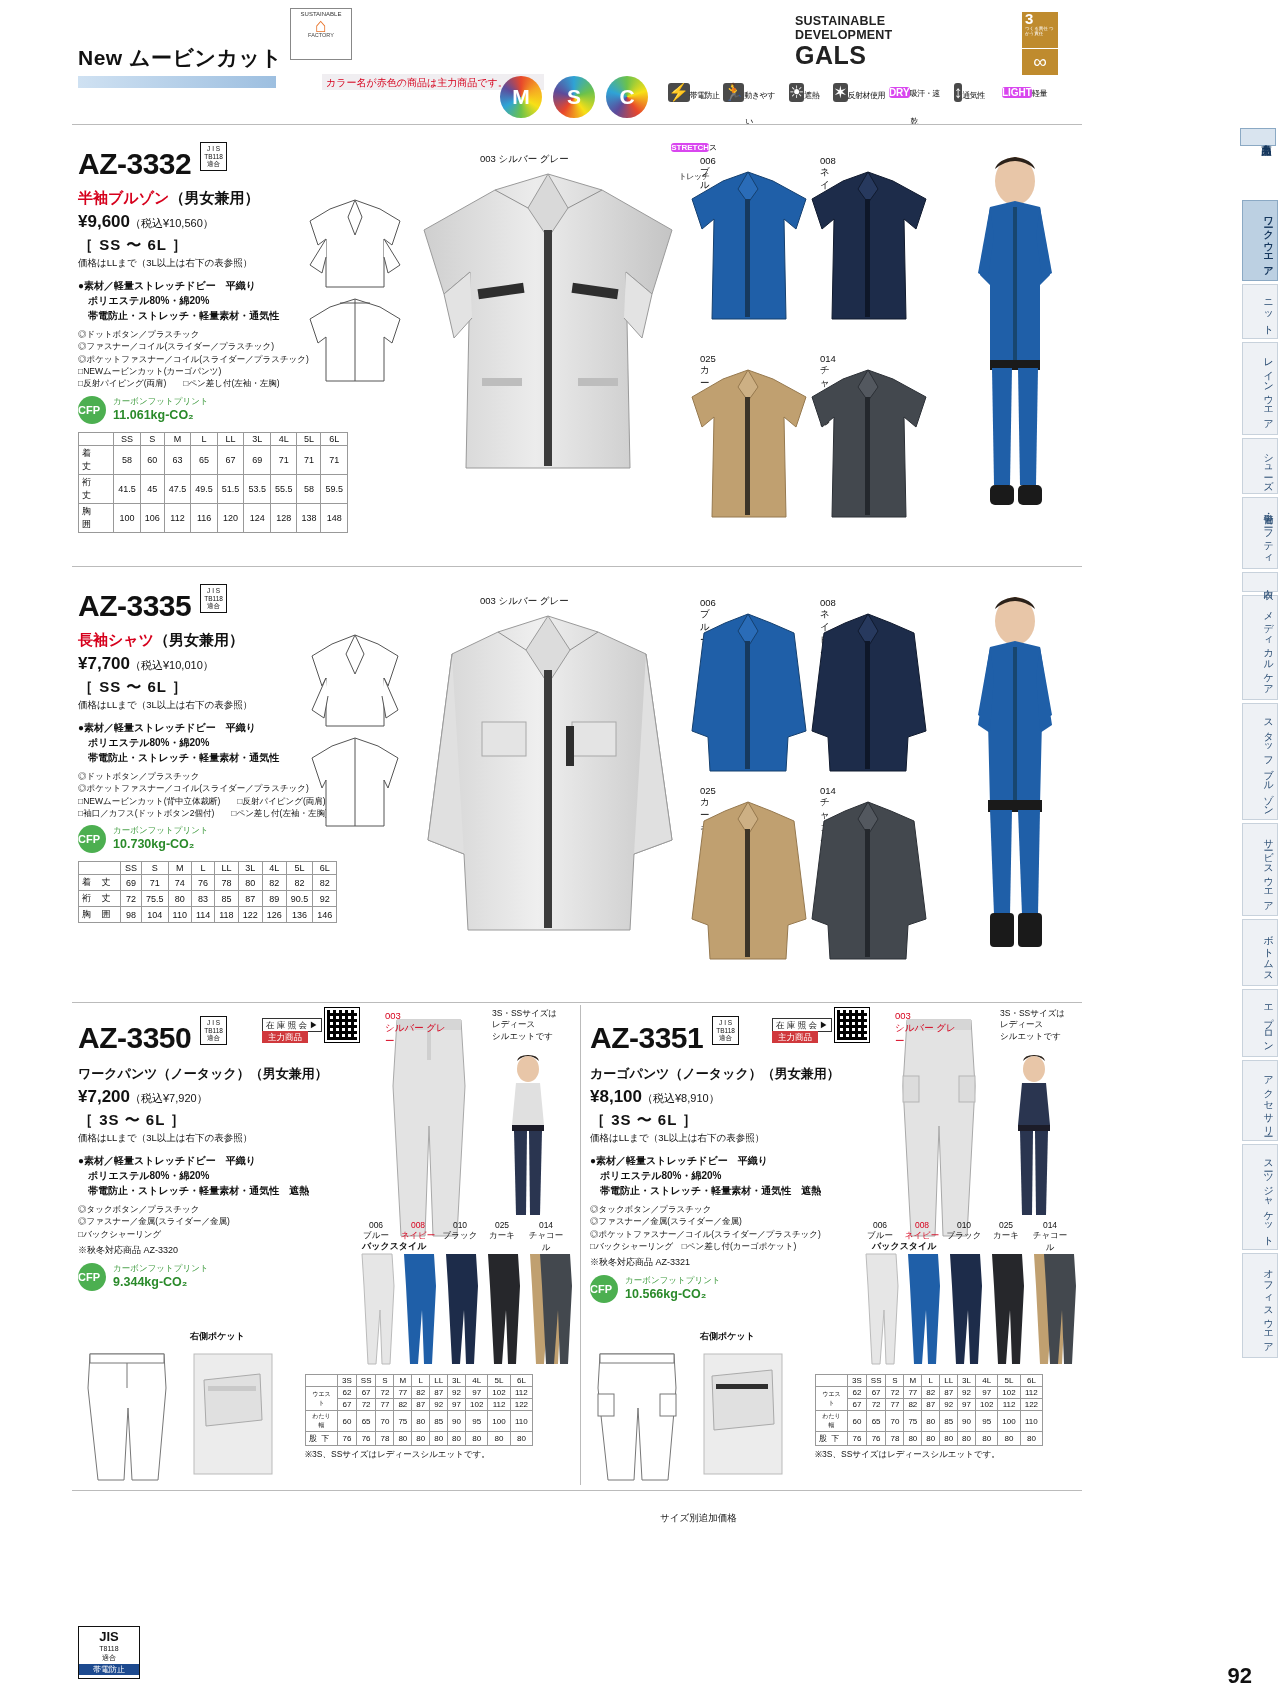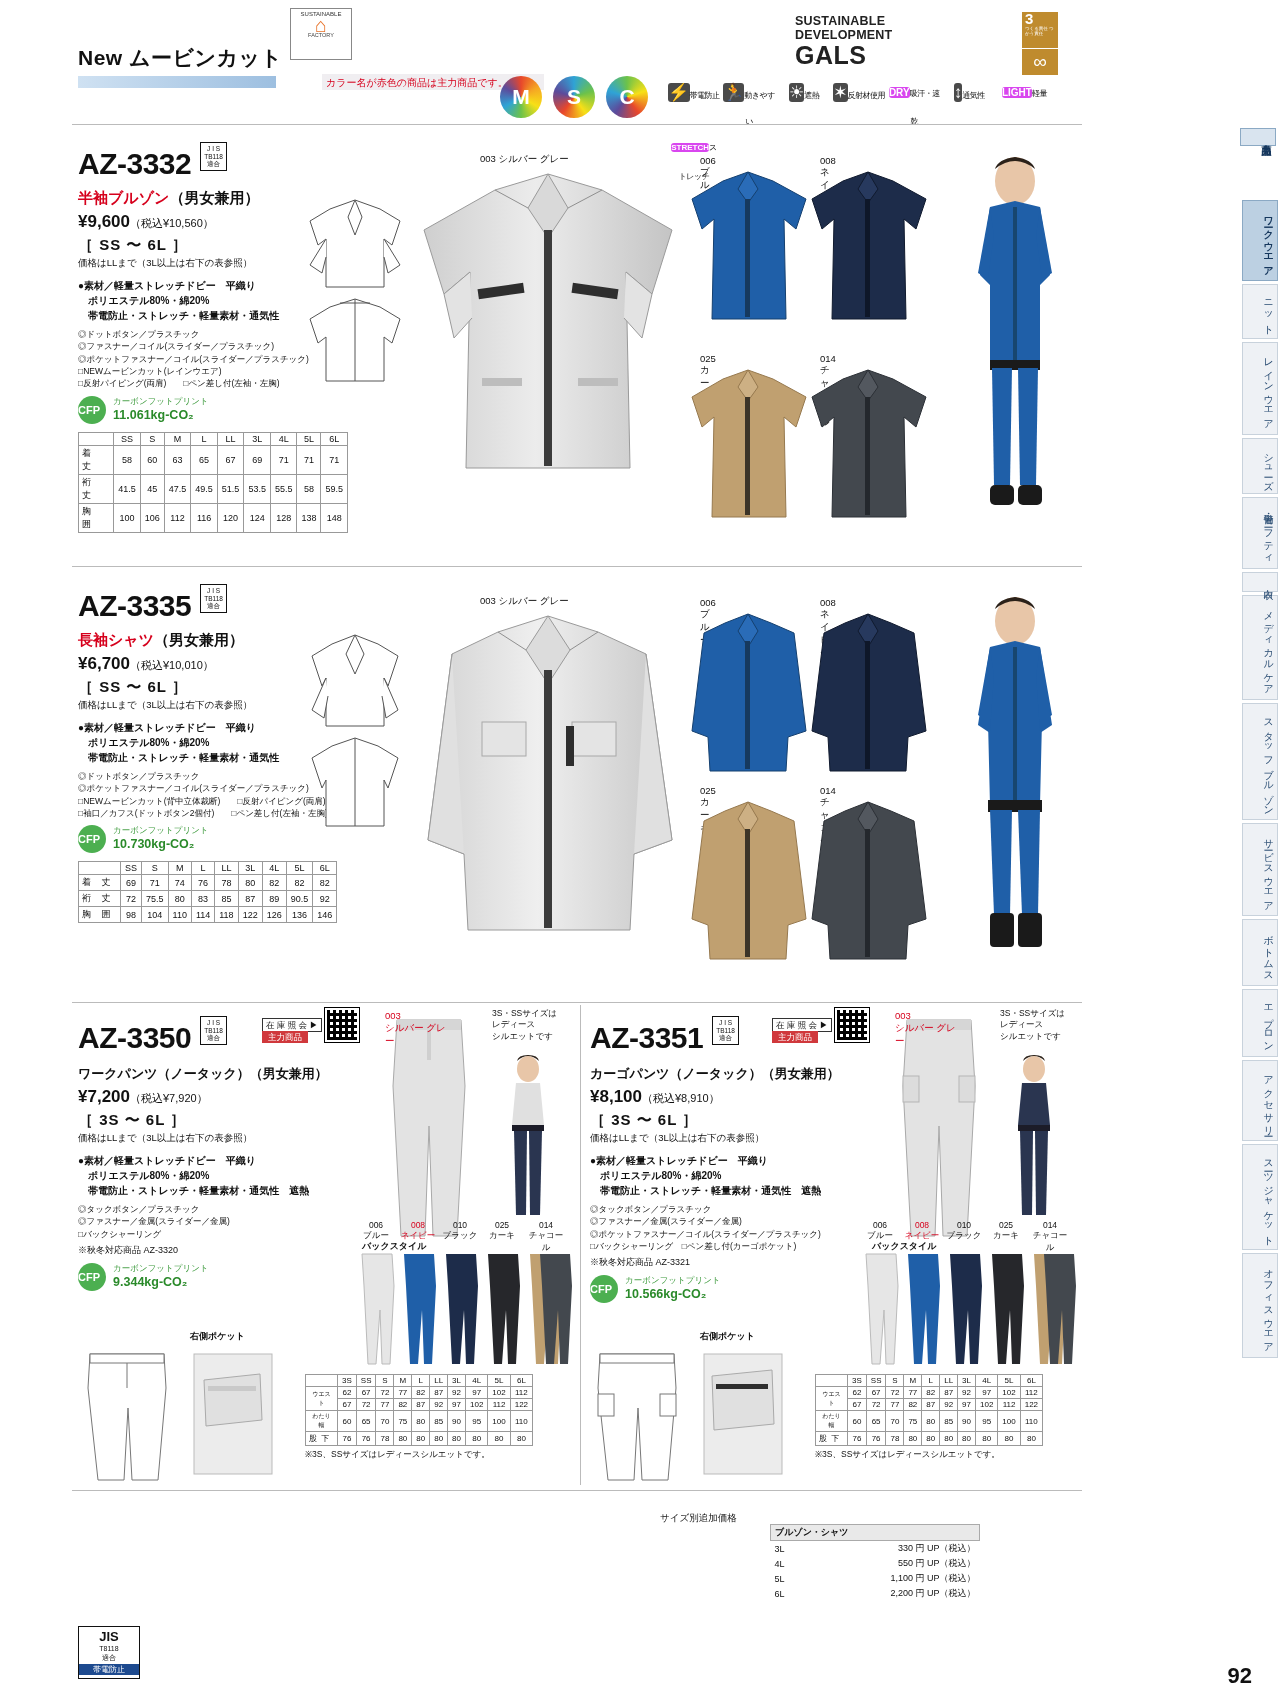--- a/index.html
+++ b/index.html
@@ -192,21 +192,21 @@
     </div>
     <div class="sizerange">［ SS 〜 6L ］</div>
     <div class="smallnote">価格はLLまで（3L以上は右下の表参照）</div>
     <div class="spec">●素材／軽量ストレッチドビー　平織り</div>
     <div class="spec" style="margin-top:0;padding-left:10px;">ポリエステル80%・綿20%</div>
     <div class="spec" style="margin-top:0;padding-left:10px;">帯電防止・ストレッチ・軽量素材・通気性</div>
     <div class="featlist">
       <div>◎ドットボタン／プラスチック</div>
       <div>◎ファスナー／コイル(スライダー／プラスチック)</div>
       <div>◎ポケットファスナー／コイル(スライダー／プラスチック)</div>
-      <div>□NEWムービンカット(レインウエア)</div>
+      <div>□NEWムービンカット(カーゴパンツ)</div>
       <div>□反射パイピング(両肩)　　□ペン差し付(左袖・左胸)</div>
     </div>
     <div class="cfp">
       <span class="cfp-badge">CFP</span>
       <span class="cfp-txt">
         <span class="t1" style="display:block">カーボンフットプリント</span>
         <span class="t2" style="display:block">11.061kg-CO₂</span>
       </span>
     </div>
     <table class="sz">
@@ -358,21 +358,21 @@
 
   <div style="position:absolute;left:78px;top:584px;width:270px;">
     <div>
       <span class="code">AZ-3335</span>
       <span class="jis">J I S<br>TB118<br>適合</span>
     </div>
     <div style="margin-top:8px;">
       <span class="name-red">長袖シャツ</span><span class="name-blk">（男女兼用）</span>
     </div>
     <div class="price">
-      <span>¥6,700</span><span class="tax">（税込¥10,010）</span>
+      <span>¥7,700</span><span class="tax">（税込¥10,010）</span>
     </div>
     <div class="sizerange">［ SS 〜 6L ］</div>
     <div class="smallnote">価格はLLまで（3L以上は右下の表参照）</div>
     <div class="spec">●素材／軽量ストレッチドビー　平織り</div>
     <div class="spec" style="margin-top:0;padding-left:10px;">ポリエステル80%・綿20%</div>
     <div class="spec" style="margin-top:0;padding-left:10px;">帯電防止・ストレッチ・軽量素材・通気性</div>
     <div class="featlist">
       <div>◎ドットボタン／プラスチック</div>
       <div>◎ポケットファスナー／コイル(スライダー／プラスチック)</div>
       <div>□NEWムービンカット(背中立体裁断)　　□反射パイピング(両肩)</div>
@@ -881,39 +881,16 @@
 
   <div class="jisfoot">
     <div style="font-weight:bold;font-size:13px;line-height:14px;">JIS</div>
     <div>T8118</div>
     <div>適合</div>
     <div class="b">帯電防止</div>
   </div>
 
   <div style="position:absolute;left:660px;top:1512px;font-size:9.5px;">サイズ別追加価格</div>
 
-  <table class="addtbl" style="position:absolute;left:770px;top:1524px;width:210px;">
-    <tbody>
-        <tr>
-          <td class="hd" colspan="2">ブルゾン・シャツ</td>
-        </tr>
-    <tr>
-          <td>3L</td>
-          <td style="text-align:right">330 円 UP（税込）</td>
-        </tr>
-    <tr>
-          <td>4L</td>
-          <td style="text-align:right">550 円 UP（税込）</td>
-        </tr>
-    <tr>
-          <td>5L</td>
-          <td style="text-align:right">1,100 円 UP（税込）</td>
-        </tr>
-    <tr>
-          <td>6L</td>
-          <td style="text-align:right">2,200 円 UP（税込）</td>
-        </tr>
-  </tbody>
-    </table>
 
 
   <div class="pagenum">92</div>
 </div>
 
 </body></html>

